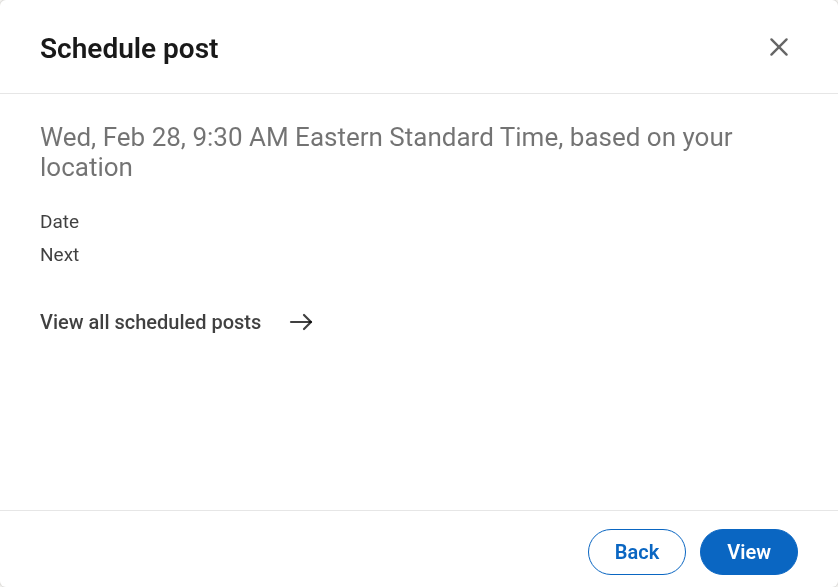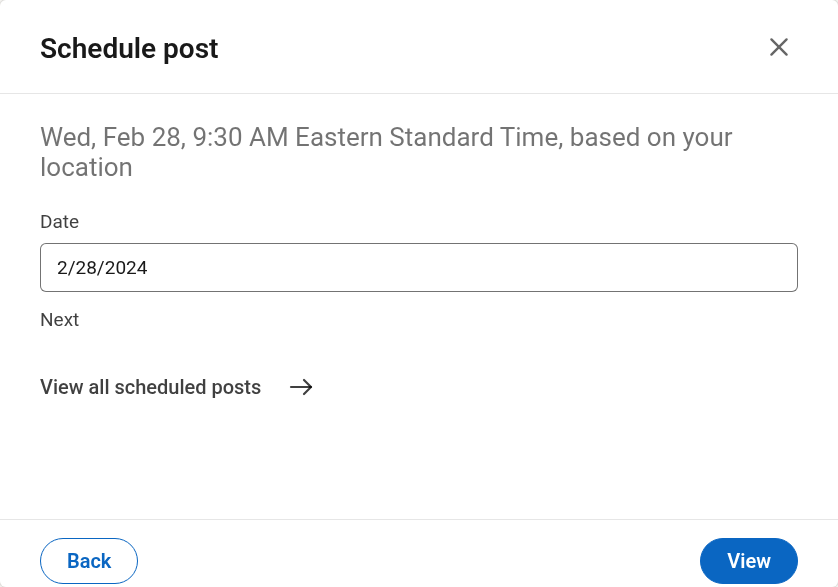--- a/index.html
+++ b/index.html
@@ -45,21 +45,21 @@
     }
     .body {
       flex: 1;
       padding: 28px 40px 20px 40px;
     }
     .summary {
       font-size: 26px;
       color: rgba(0,0,0,0.55);
       margin-bottom: 28px;
     }
-    .form-group { margin-bottom: 16px; }
+    .form-group { margin-bottom: 6px; }
     .label {
       display: block;
       font-size: 19px;
       color: rgba(0,0,0,0.75);
       margin-bottom: 10px;
     }
     .input-wrap {
       position: relative;
     }
     .text-input {
@@ -92,24 +92,24 @@
     .link-text {
       font-size: 20px;
       font-weight: 500;
     }
     .arrow-icon {
       display: inline-flex;
       align-items: center;
     }
     .footer {
       border-top: 1px solid #e6e6e6;
-      padding: 18px 40px 3px 40px;
+      padding: 18px 40px 12px 40px;
       display: flex;
-      justify-content: space-between;
-      gap: 26px;
+      justify-content: flex-end;
+      gap: 14px;
     }
     .btn {
       font-size: 20px;
       font-weight: 600;
       border-radius: 30px;
       padding: 10px 26px;
       cursor: pointer;
       font-family: inherit;
     }
     .btn-back {
@@ -138,23 +138,20 @@
           </svg>
       </span>
     </button>
   </div>
 
   <div class="body">
     <p class="summary">Wed, Feb 28, 9:30 AM Eastern Standard Time, based on your location</p>
 
     <div class="form-group">
       <label class="label">Date</label>
-      <div class="input-wrap">
-        <input class="text-input" type="text" value="2/28/2024" style="">
-      </div>
     </div>
 
     <div class="form-group">
       <label class="label">Next</label>
     </div>
 
     <div class="link-row">
       <span class="link-text">View all scheduled posts</span>
       <span class="arrow-icon">
         <svg width="26" height="20" viewBox="0 0 26 20" fill="none" stroke="currentColor" stroke-width="2.2" stroke-linecap="round" stroke-linejoin="round">

